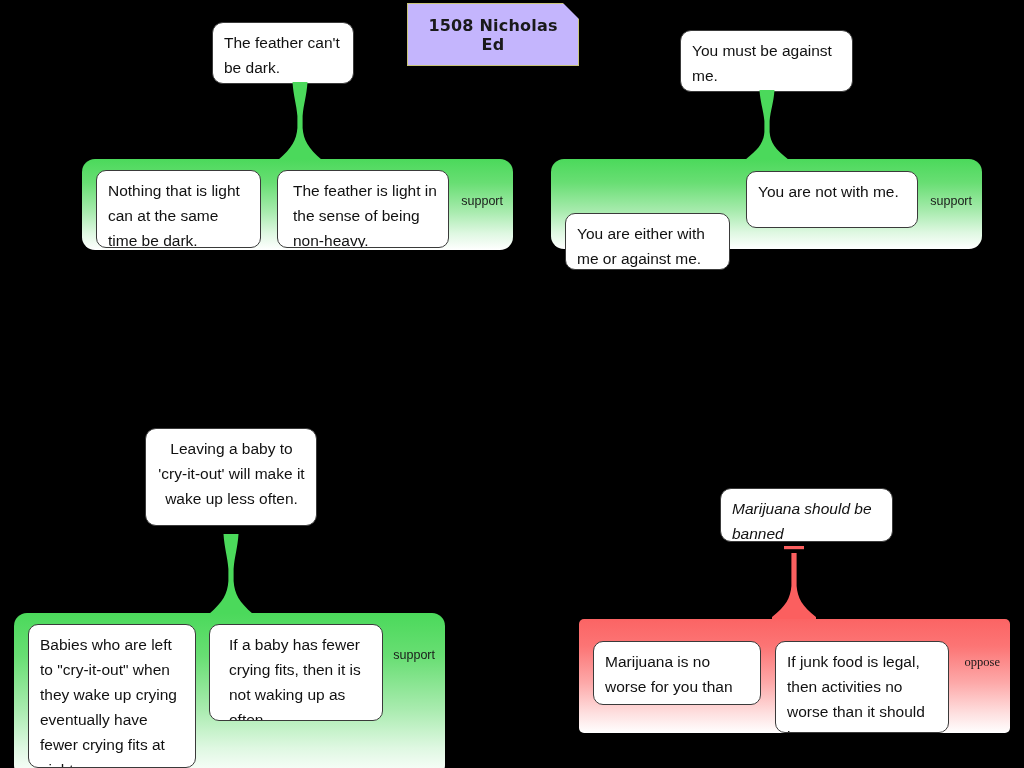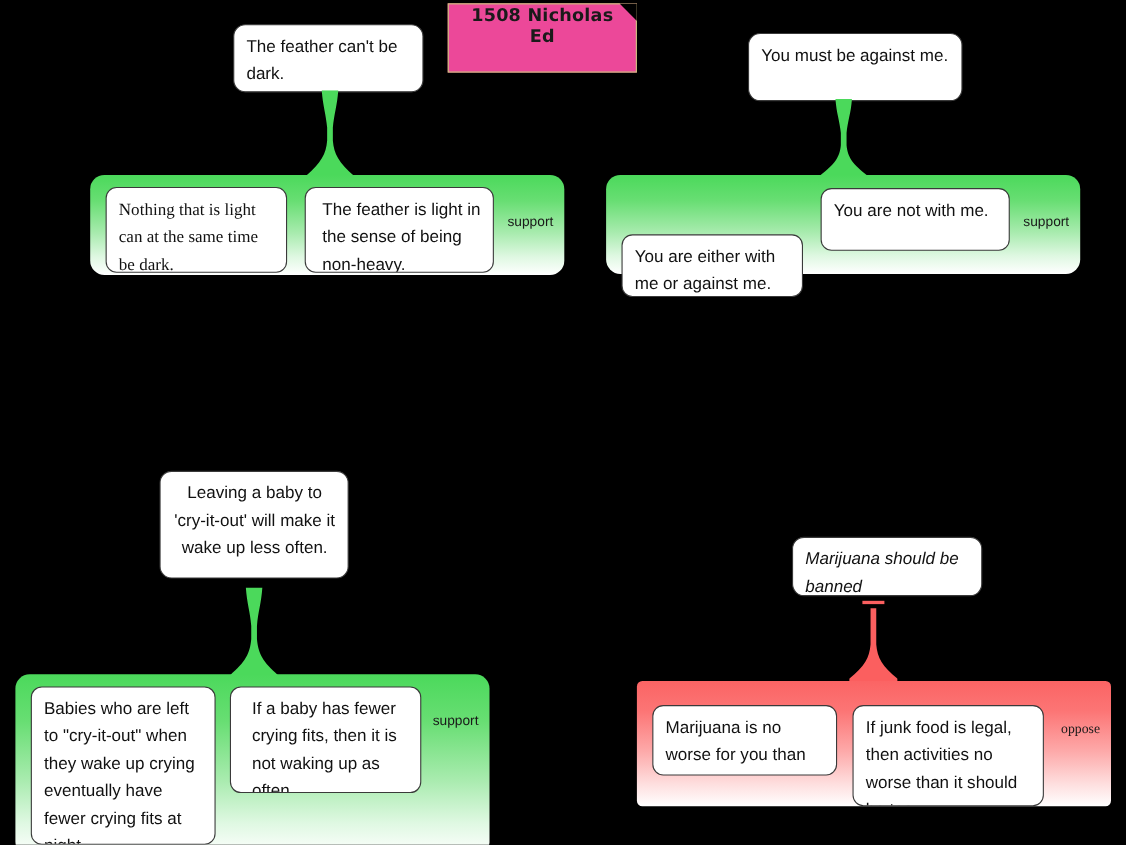--- a/index.html
+++ b/index.html
@@ -10,24 +10,24 @@
     overflow:hidden;
     position:relative;
     font-family:"Liberation Sans", sans-serif;
     -webkit-font-smoothing:antialiased;
   }
   #canvas{position:absolute;left:0;top:0;width:1024px;height:768px;}
 
   
   .sticky{
     position:absolute;
-    background:#ec4899;
+    background:#c4b5fd;
     border:1px solid #C9C57A;
     box-sizing:border-box;
-    display:flex;align-items:flex-start;justify-content:center;
+    display:flex;align-items:center;justify-content:center;
     text-align:center;
   }
   .sticky .sticky-label{
     font-family:"DejaVu Sans", sans-serif;
     font-weight:bold;
     font-size:16px;
     color:#1a1a1a;
     letter-spacing:0.2px;
     padding:0 10px;
   }
@@ -83,43 +83,43 @@
 </head>
 <body>
 
 <div id="canvas">
 
   <div class="sticky" style="left:407px;top:3px;width:172px;height:63px;">
     <span class="sticky-label">1508 Nicholas Ed</span>
     <span class="fold"></span>
   </div>
 
-  <div class="card claim" style="left:212px;top:22px;width:173px;height:62px;">
+  <div class="card claim" style="left:212px;top:22px;width:142px;height:62px;">
     <span>The feather can't be dark.</span>
   </div>
 
   <div class="conn" style="left:278px;top:82px;width:44px;height:80px;">
     <svg width="44" height="80" viewBox="0 0 44 80" preserveAspectRatio="none">
       <path d="M14.5 0 H29.5 C28.6 14 25.6 22 24.6 34 L24.6 46
                C25.6 58 30 66 44 78 L44 80 L0 80 L0 78
                C14 66 18.4 58 19.4 46 L19.4 34 C18.4 22 15.4 14 14.5 0 Z" fill="#4BD95B"></path>
     </svg>
   </div>
 
   <div class="group support" style="left:82px;top:159px;width:431px;height:91px;">
     <span class="group-label" style="right:10px;top:11px;">support</span>
   </div>
-  <div class="card premise" style="left:96px;top:170px;width:165px;height:78px;font-family:Liberation Serif, serif;">
+  <div class="card premise" style="left:96px;top:170px;width:165px;height:78px;">
     <span>Nothing that is light can at the same time be dark.</span>
   </div>
   <div class="card premise" style="left:277px;top:170px;width:172px;height:78px;padding-left:15px;">
     <span>The feather is light in the sense of being non-heavy.</span>
   </div>
 
-  <div class="card claim" style="left:680px;top:30px;width:195px;height:62px;">
+  <div class="card claim" style="left:680px;top:30px;width:173px;height:62px;">
     <span>You must be against me.</span>
   </div>
 
   <div class="conn" style="left:745px;top:90px;width:44px;height:72px;">
     <svg width="44" height="72" viewBox="0 0 44 72" preserveAspectRatio="none">
       <path d="M14.5 0 H29.5 C28.6 13 25.6 20 24.6 31 L24.6 42
                C25.6 53 30 59 44 70 L44 72 L0 72 L0 70
                C14 59 18.4 53 19.4 42 L19.4 31 C18.4 20 15.4 13 14.5 0 Z" fill="#4BD95B"></path>
     </svg>
   </div>

